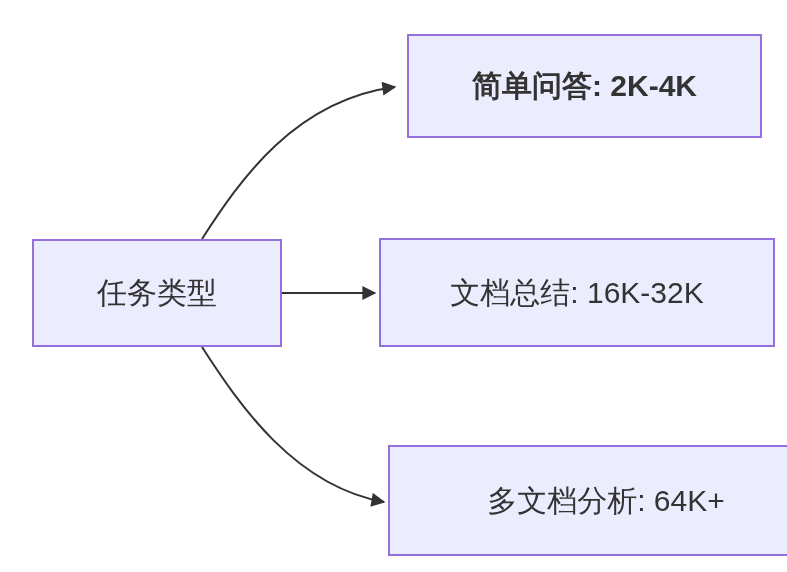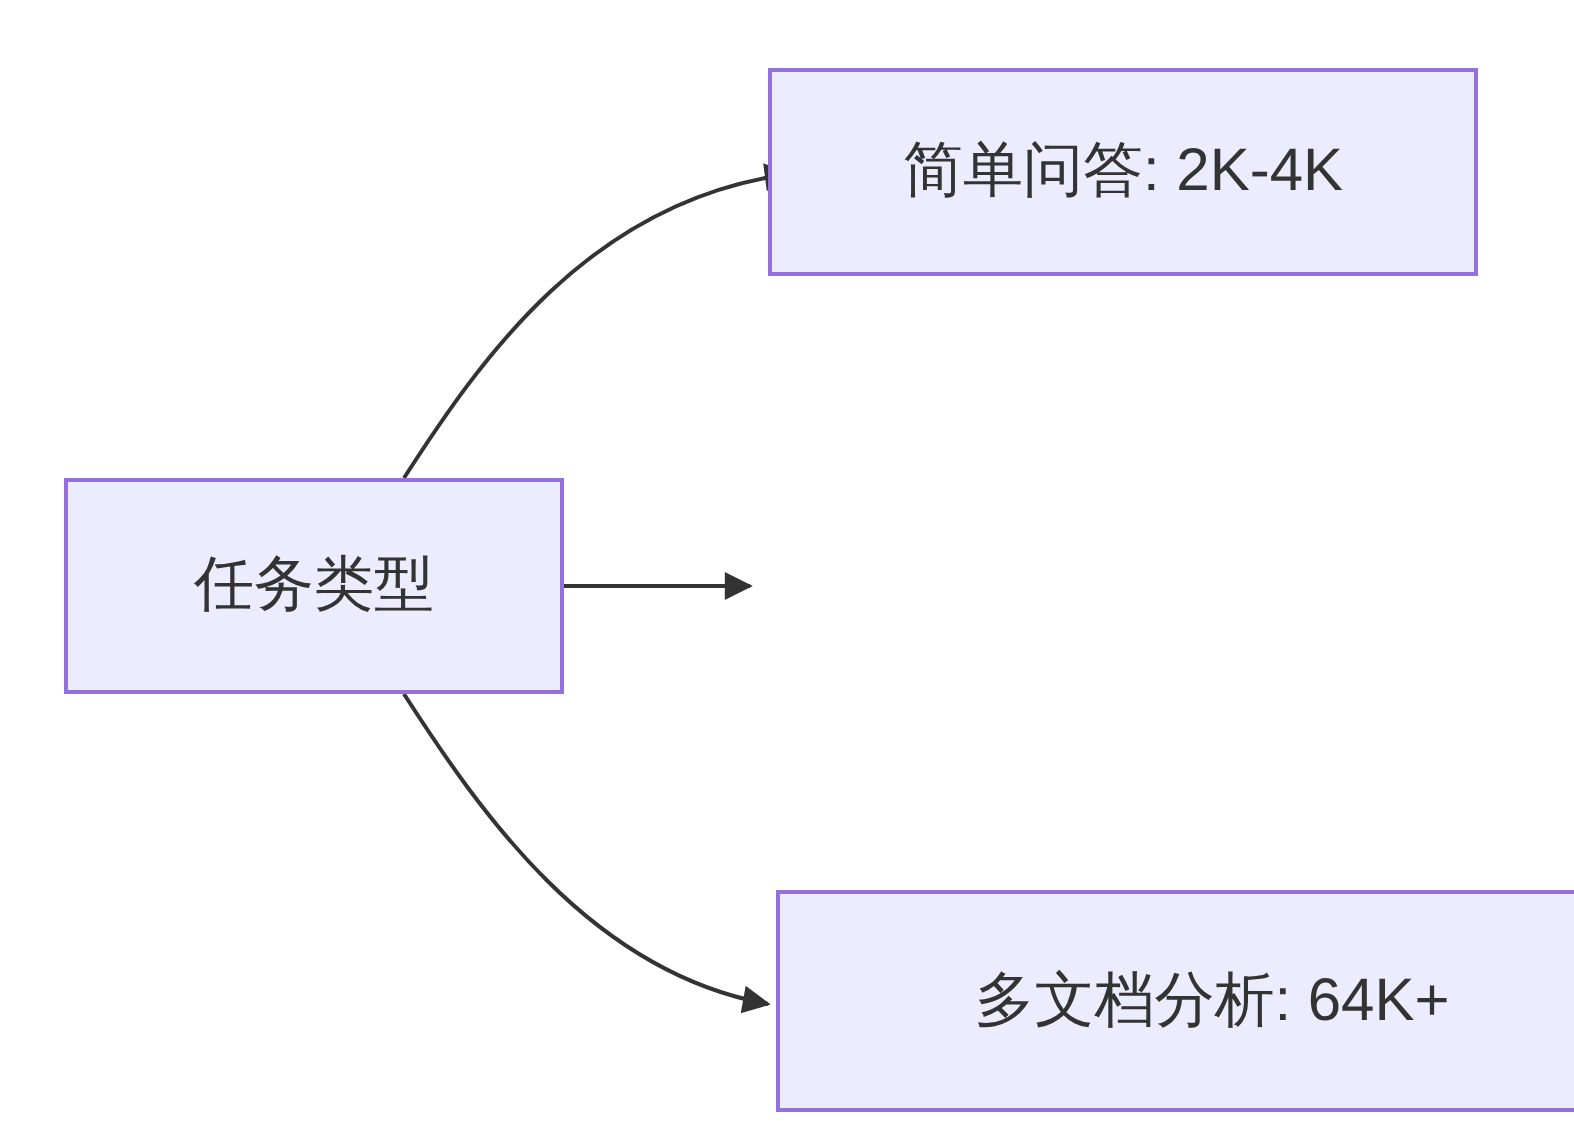--- a/index.html
+++ b/index.html
@@ -41,21 +41,21 @@
     color: var(--text);
     font-size: 30px;
     line-height: 1.2;
     display: flex;
     align-items: center;
     justify-content: center;
     text-align: center;
     white-space: nowrap;
   }
   .node-root  { left: 32px;  top: 239px; width: 250px; height: 108px; }
-  .node-qa    { left: 384px; top: 34px;  width: 355px; height: 104px; }
+  .node-qa    { left: 407px; top: 34px;  width: 355px; height: 104px; font-weight: bold; }
   .node-doc   { left: 379px; top: 238px; width: 396px; height: 109px; }
   .node-multi { left: 388px; top: 445px; width: 436px; height: 111px; }
 </style>
 </head>
 <body>
 
 <div class="canvas">
 
   <svg class="edges" width="787" height="572" viewBox="0 0 787 572" xmlns="http://www.w3.org/2000/svg">
     <defs>
@@ -69,18 +69,21 @@
   </svg>
 
   <div class="node node-root">
     <span>任务类型</span>
   </div>
 
   <div class="node node-qa">
     <span>简单问答: 2K-4K</span>
   </div>
 
+  <div class="node node-doc">
+    <span>文档总结: 16K-32K</span>
+  </div>
 
   <div class="node node-multi">
     <span>多文档分析: 64K+</span>
   </div>
 
 </div>
 
 </body></html>

